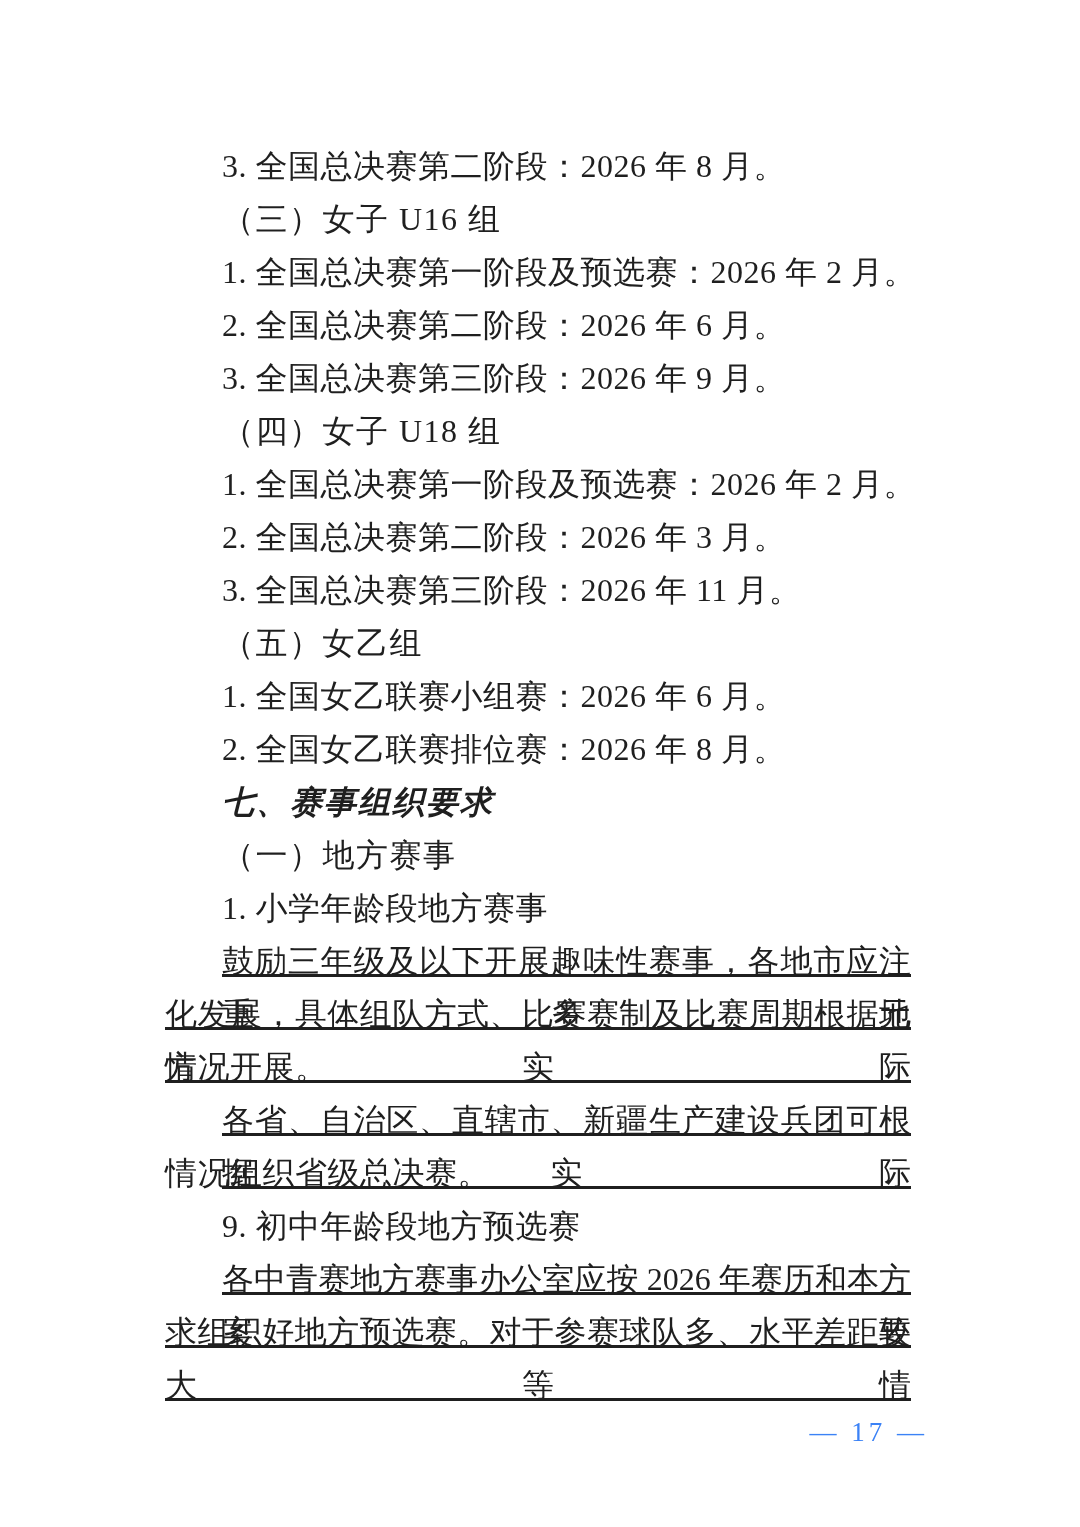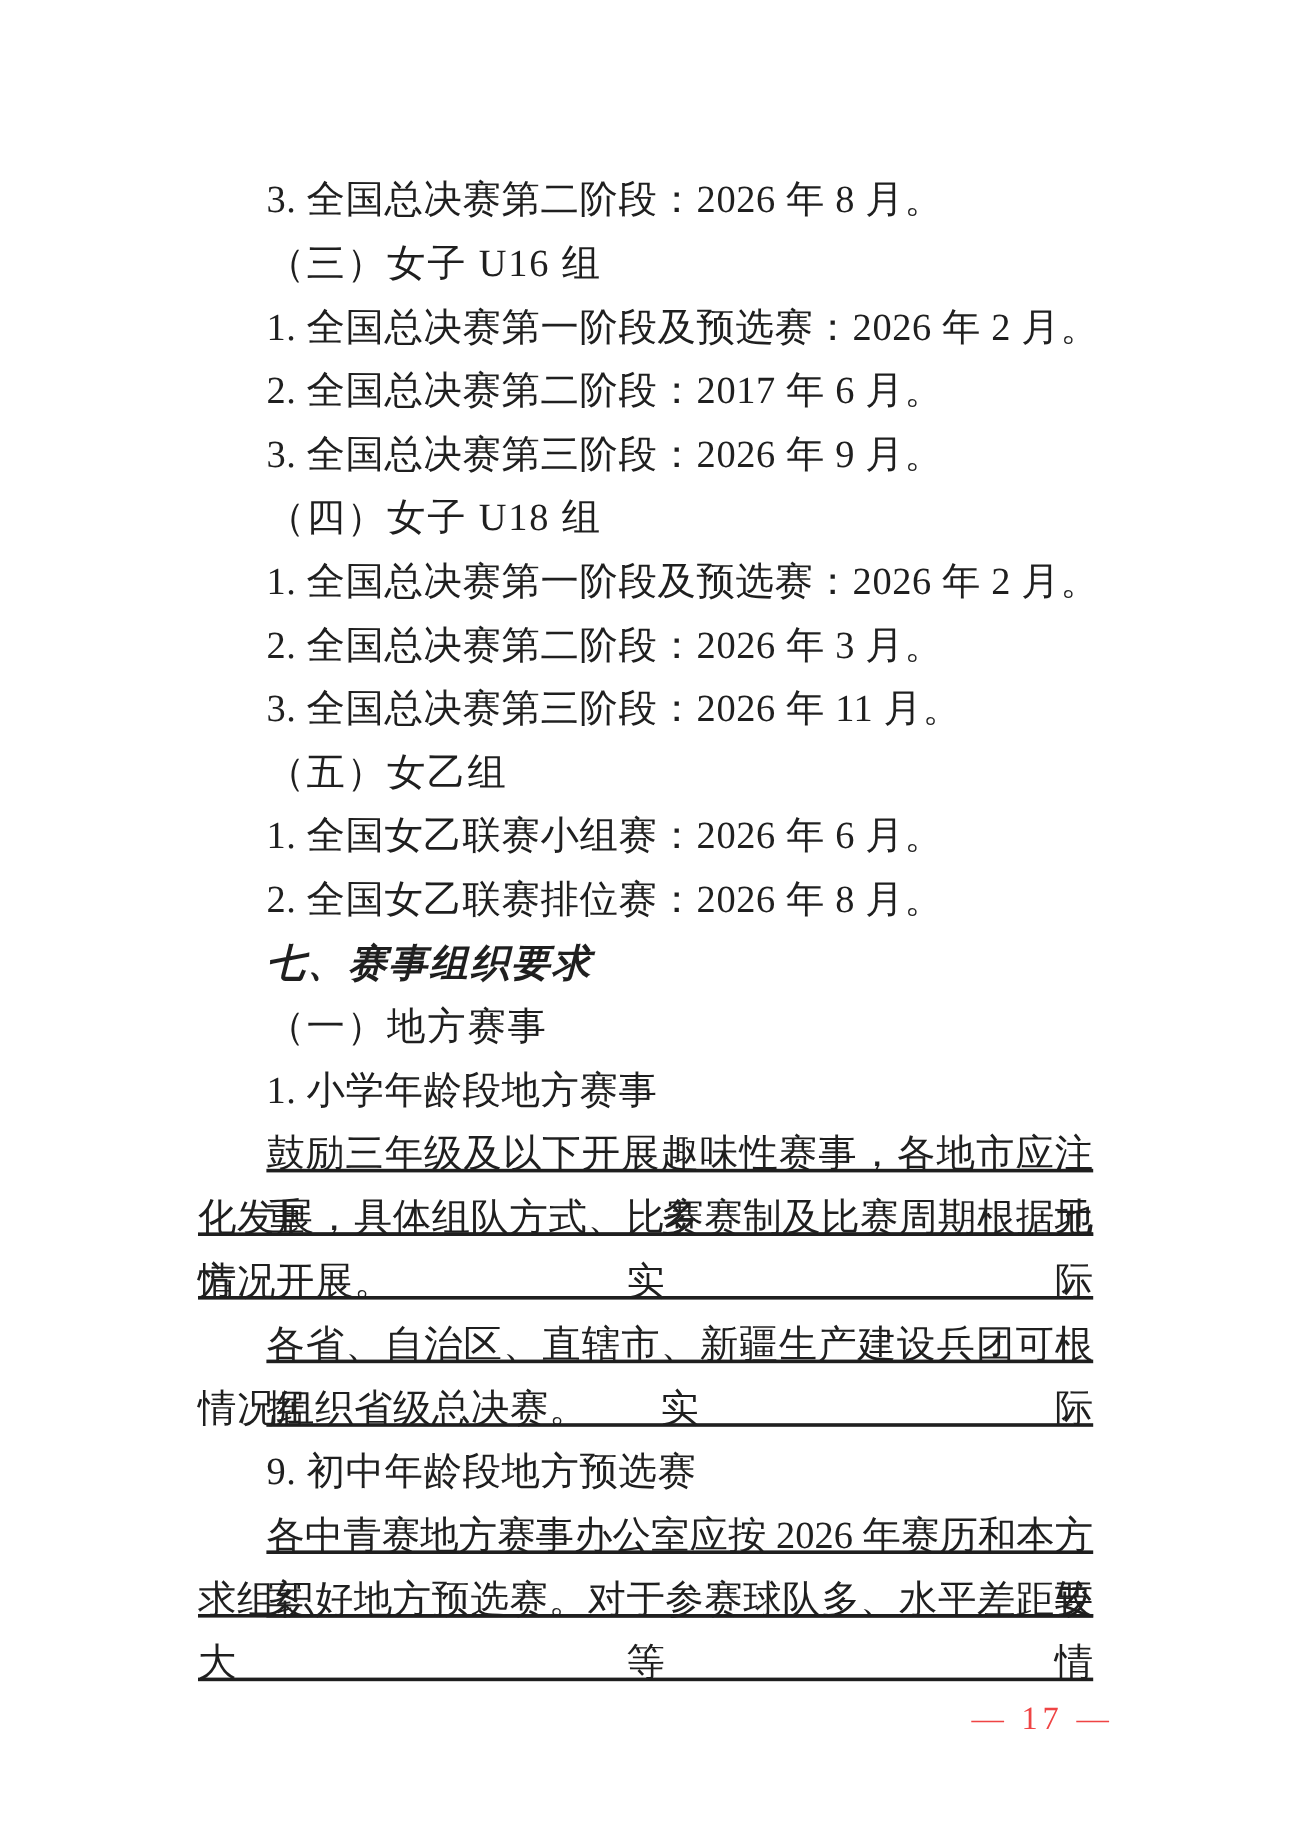--- a/index.html
+++ b/index.html
@@ -58,34 +58,34 @@
   
   .para-first {
     padding-left: 57px;
   }
   .page-number {
     position: absolute;
     top: 1412px;
     right: 152px;
     font-size: 27px;
     line-height: 40px;
-    color: #ef4444;
+    color: #3b82f6;
     letter-spacing: 4px;
     font-family: "Liberation Serif", "DejaVu Serif", serif;
   }
 </style>
 </head>
 <body>
 
 <div class="page">
   <div class="content">
     <div class="line indent">3. 全国总决赛第二阶段：2026 年 8 月。</div>
     <div class="line subhead">（三）女子 U16 组</div>
     <div class="line indent">1. 全国总决赛第一阶段及预选赛：2026 年 2 月。</div>
-    <div class="line indent">2. 全国总决赛第二阶段：2017 年 6 月。</div>
+    <div class="line indent">2. 全国总决赛第二阶段：2026 年 6 月。</div>
     <div class="line indent">3. 全国总决赛第三阶段：2026 年 9 月。</div>
     <div class="line subhead">（四）女子 U18 组</div>
     <div class="line indent">1. 全国总决赛第一阶段及预选赛：2026 年 2 月。</div>
     <div class="line indent">2. 全国总决赛第二阶段：2026 年 3 月。</div>
     <div class="line indent">3. 全国总决赛第三阶段：2026 年 11 月。</div>
     <div class="line subhead">（五）女乙组</div>
     <div class="line indent">1. 全国女乙联赛小组赛：2026 年 6 月。</div>
     <div class="line indent">2. 全国女乙联赛排位赛：2026 年 8 月。</div>
     <div class="line h-black">七、赛事组织要求</div>
     <div class="line subhead">（一）地方赛事</div>

